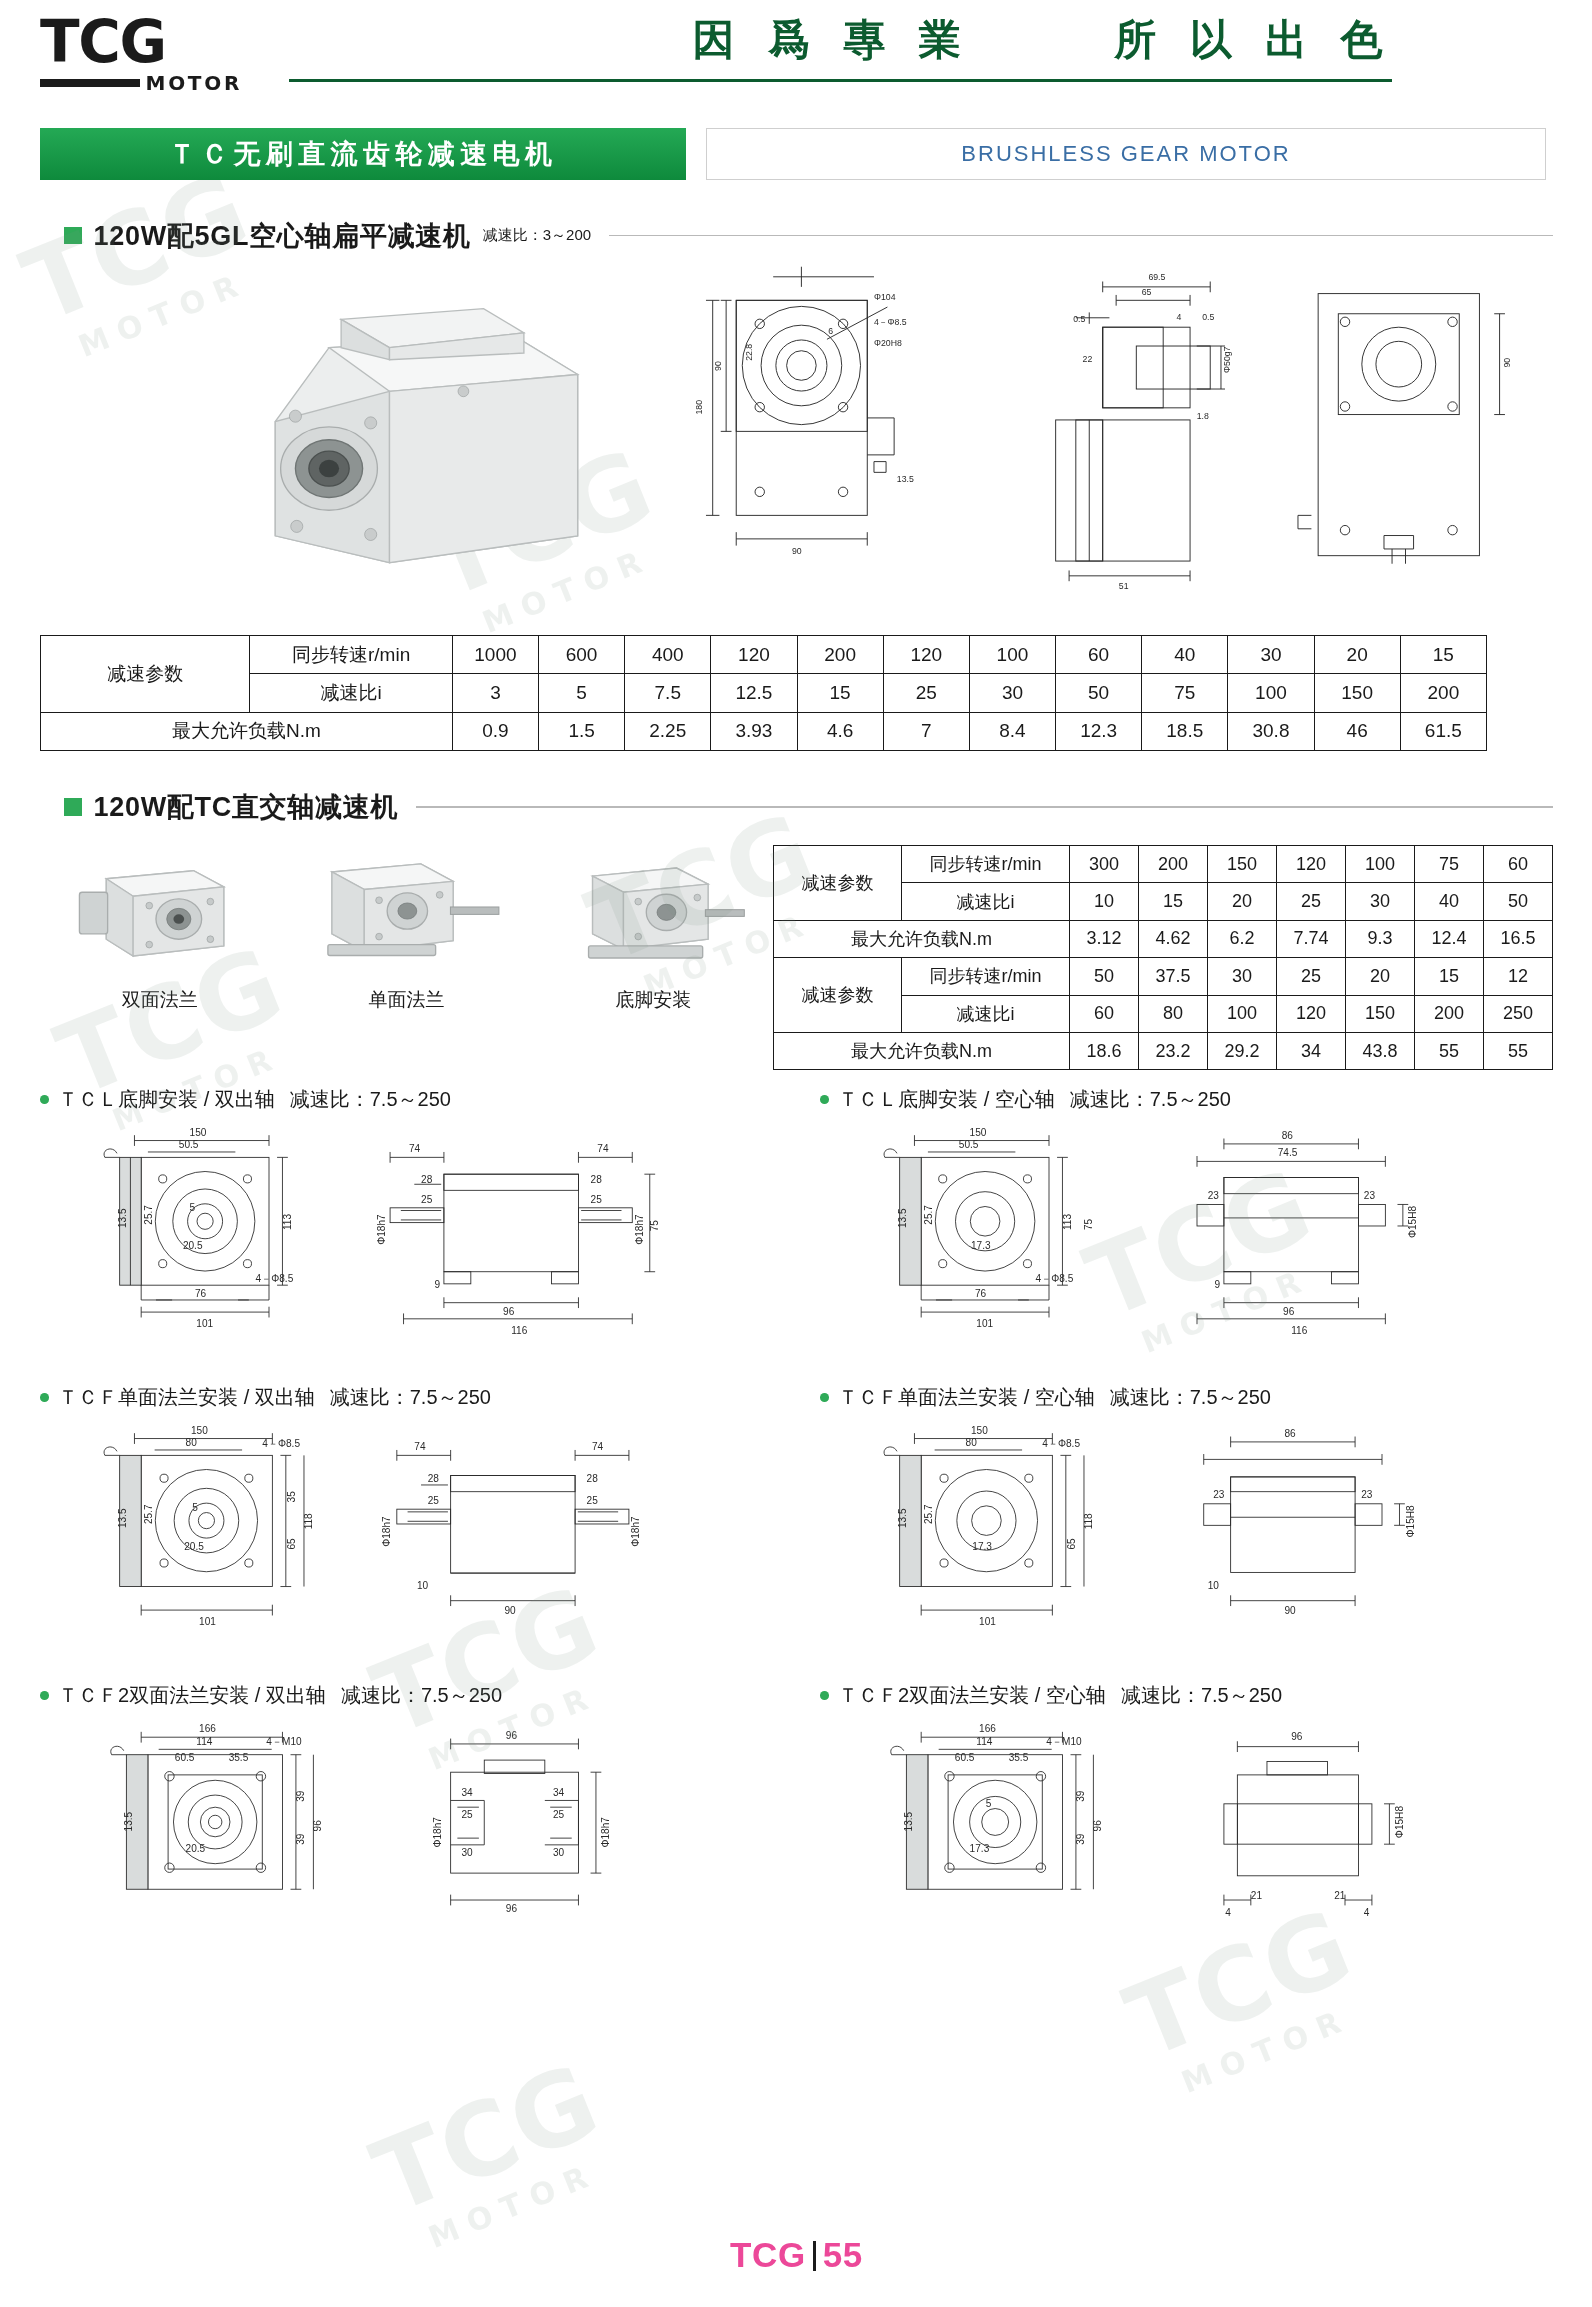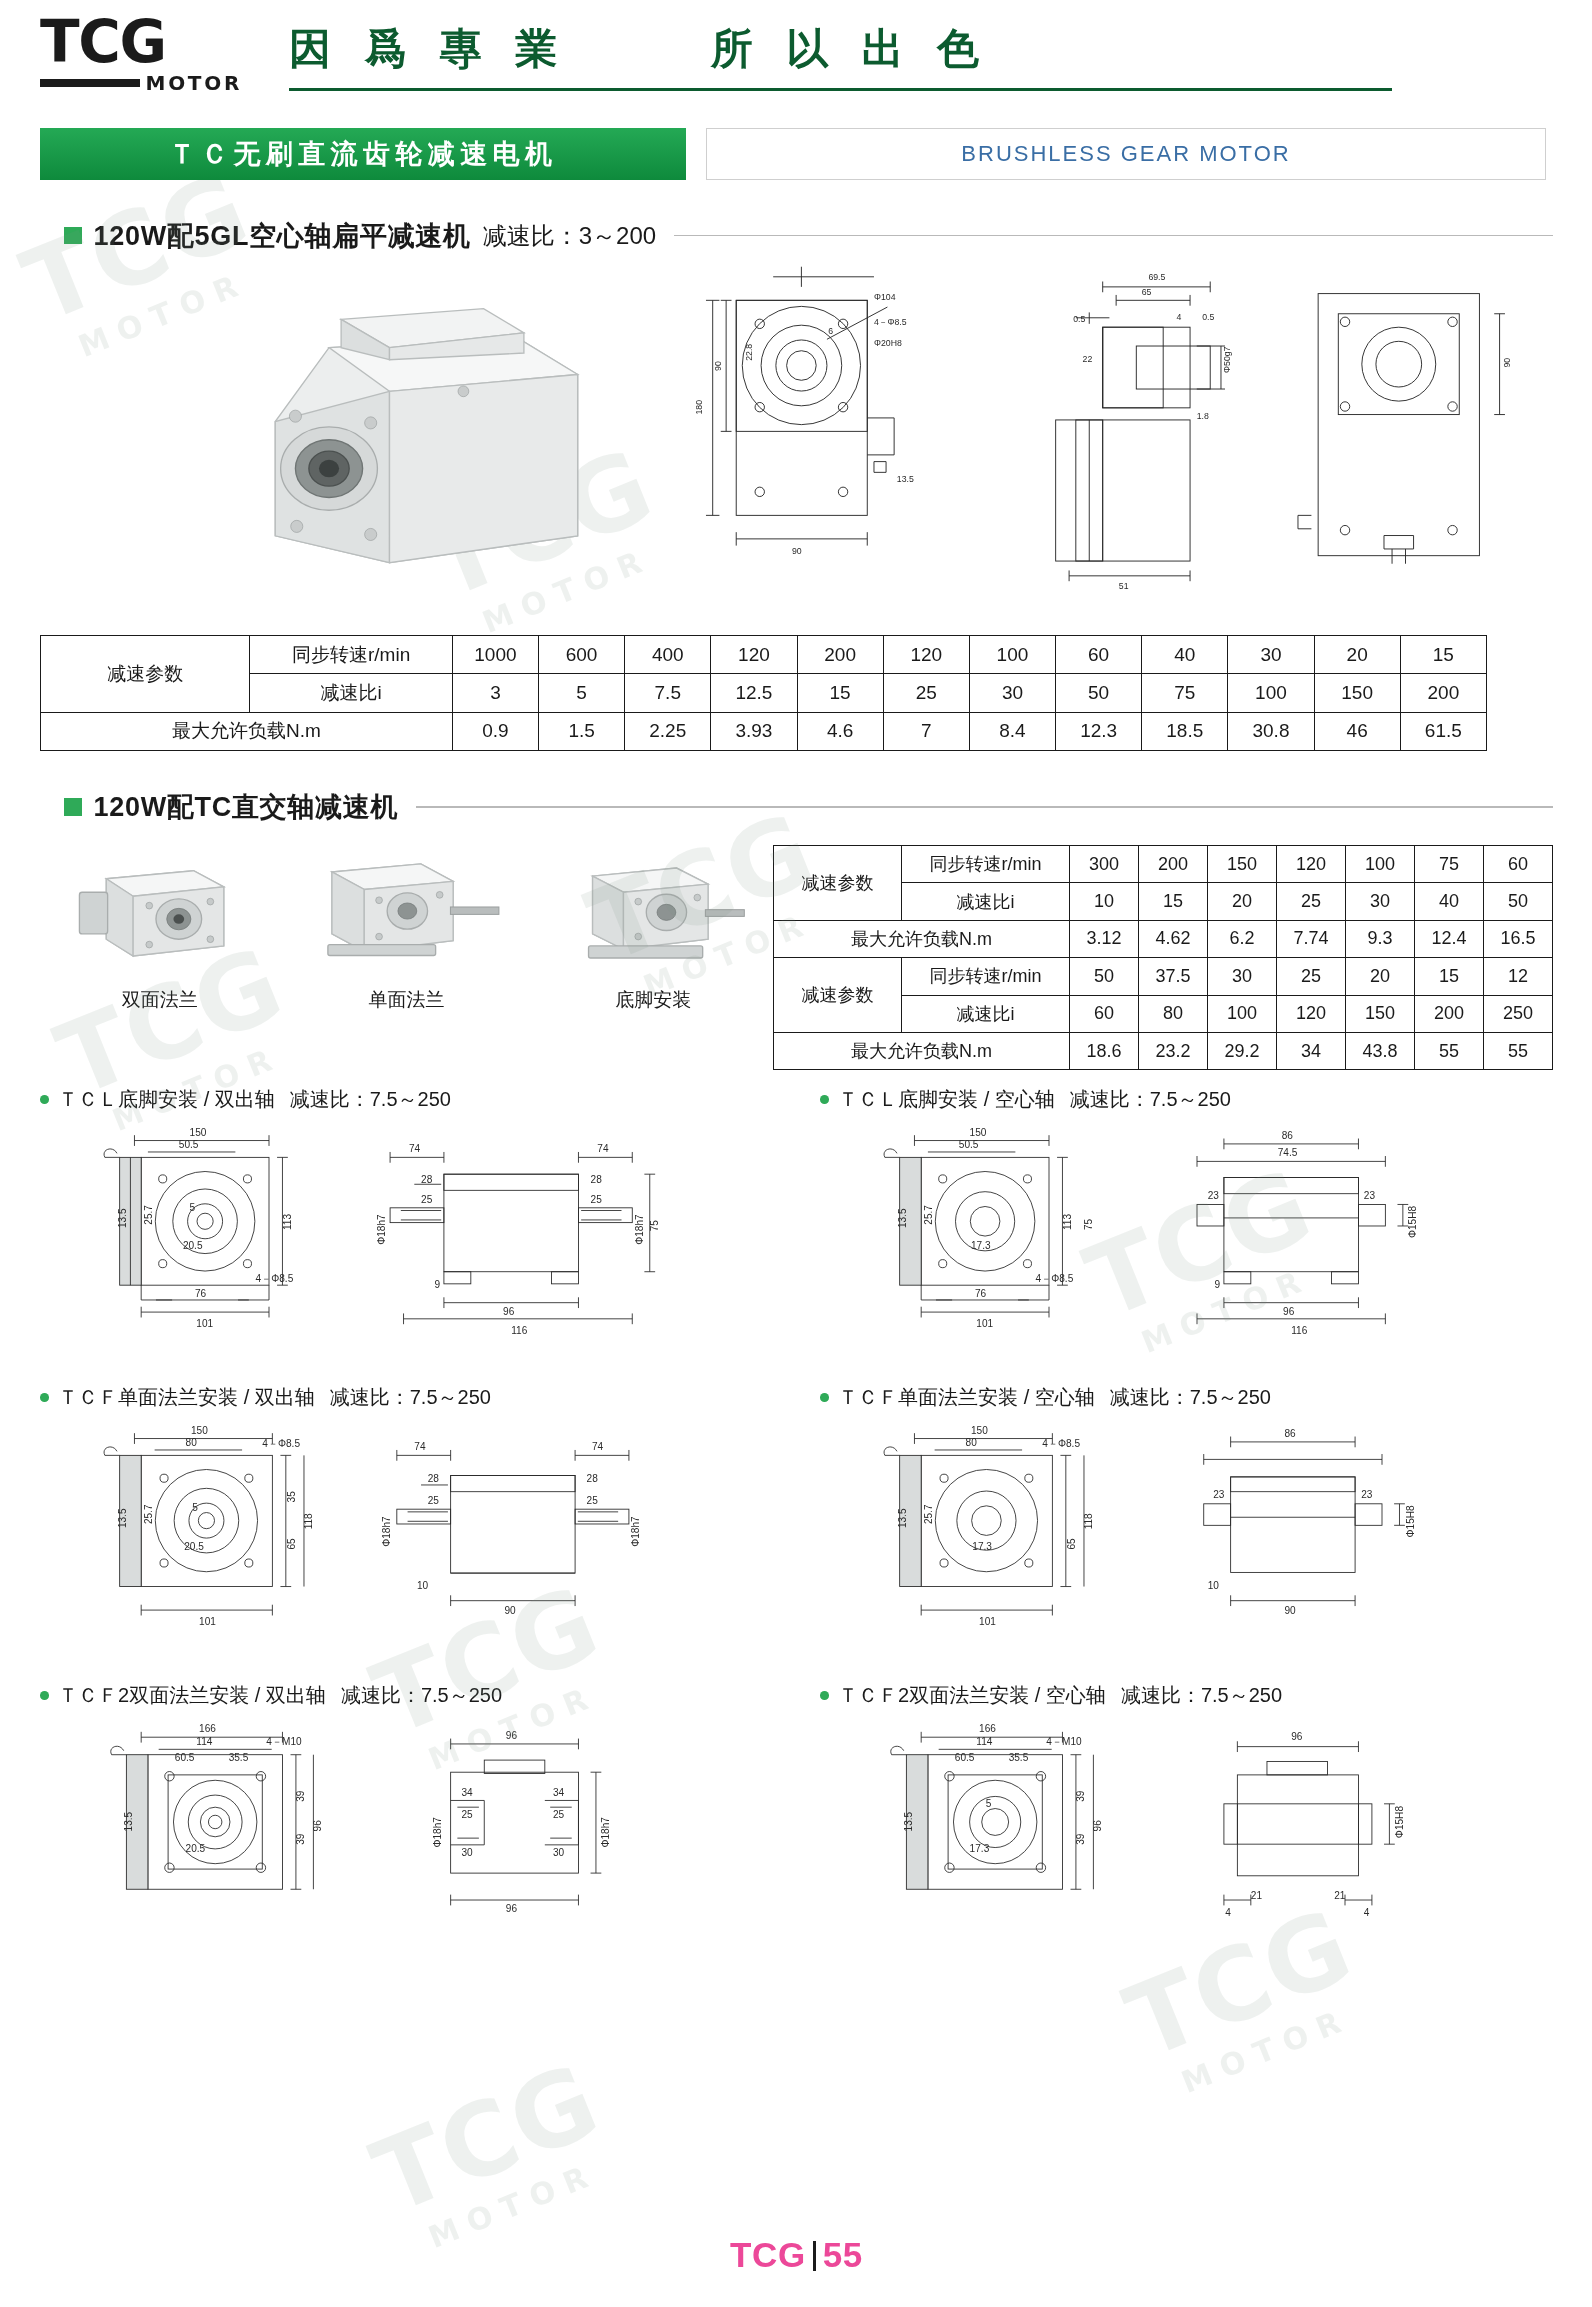--- a/index.html
+++ b/index.html
@@ -42,22 +42,22 @@
     display:flex;align-items:center;
   }
   .logo .motor .bar{
     flex:1 1 auto;height:8px;background:#1b1b1b;margin-right:5.4px;
   }
   .logo .motor .txt{
     font-family:"DejaVu Sans", sans-serif;
     font-weight:bold;font-size:20px;letter-spacing:2.7px;color:#1b1b1b;
   }
   .slogan{
-    position:absolute;left:289px;top:21px;width:1103px;
-    text-align:left;
+    position:absolute;left:289px;top:12px;width:1103px;
+    text-align:right;
   }
   .slogan .line1{
     font-family:"DejaVu Serif", serif;
     font-weight:bold;
     font-size:42px;
     letter-spacing:9.4px;
     color:#0c5b2f;
     white-space:pre;
   }
   .slogan .rule{
@@ -97,21 +97,21 @@
     margin:38px 40px 0 40px;
     padding-left:24px;
   }
   .sec-title .sq{
     width:17.5px;height:17.5px;background:#2faa58;margin-right:12px;flex:0 0 auto;
   }
   .sec-title .t1{
     font-size:27px;font-weight:bold;letter-spacing:0.7px;white-space:nowrap;
   }
   .sec-title .t2{
-    font-size:24px;margin-left:12px;white-space:nowrap;
+    font-size:15px;margin-left:12px;white-space:nowrap;
   }
   .sec-title .rule{
     flex:1 1 auto;height:1.3px;background:#b9b9b9;margin-left:17.5px;
   }
 
   
   table.spec{
     border-collapse:collapse;
     font-size:19px;
     table-layout:fixed;

